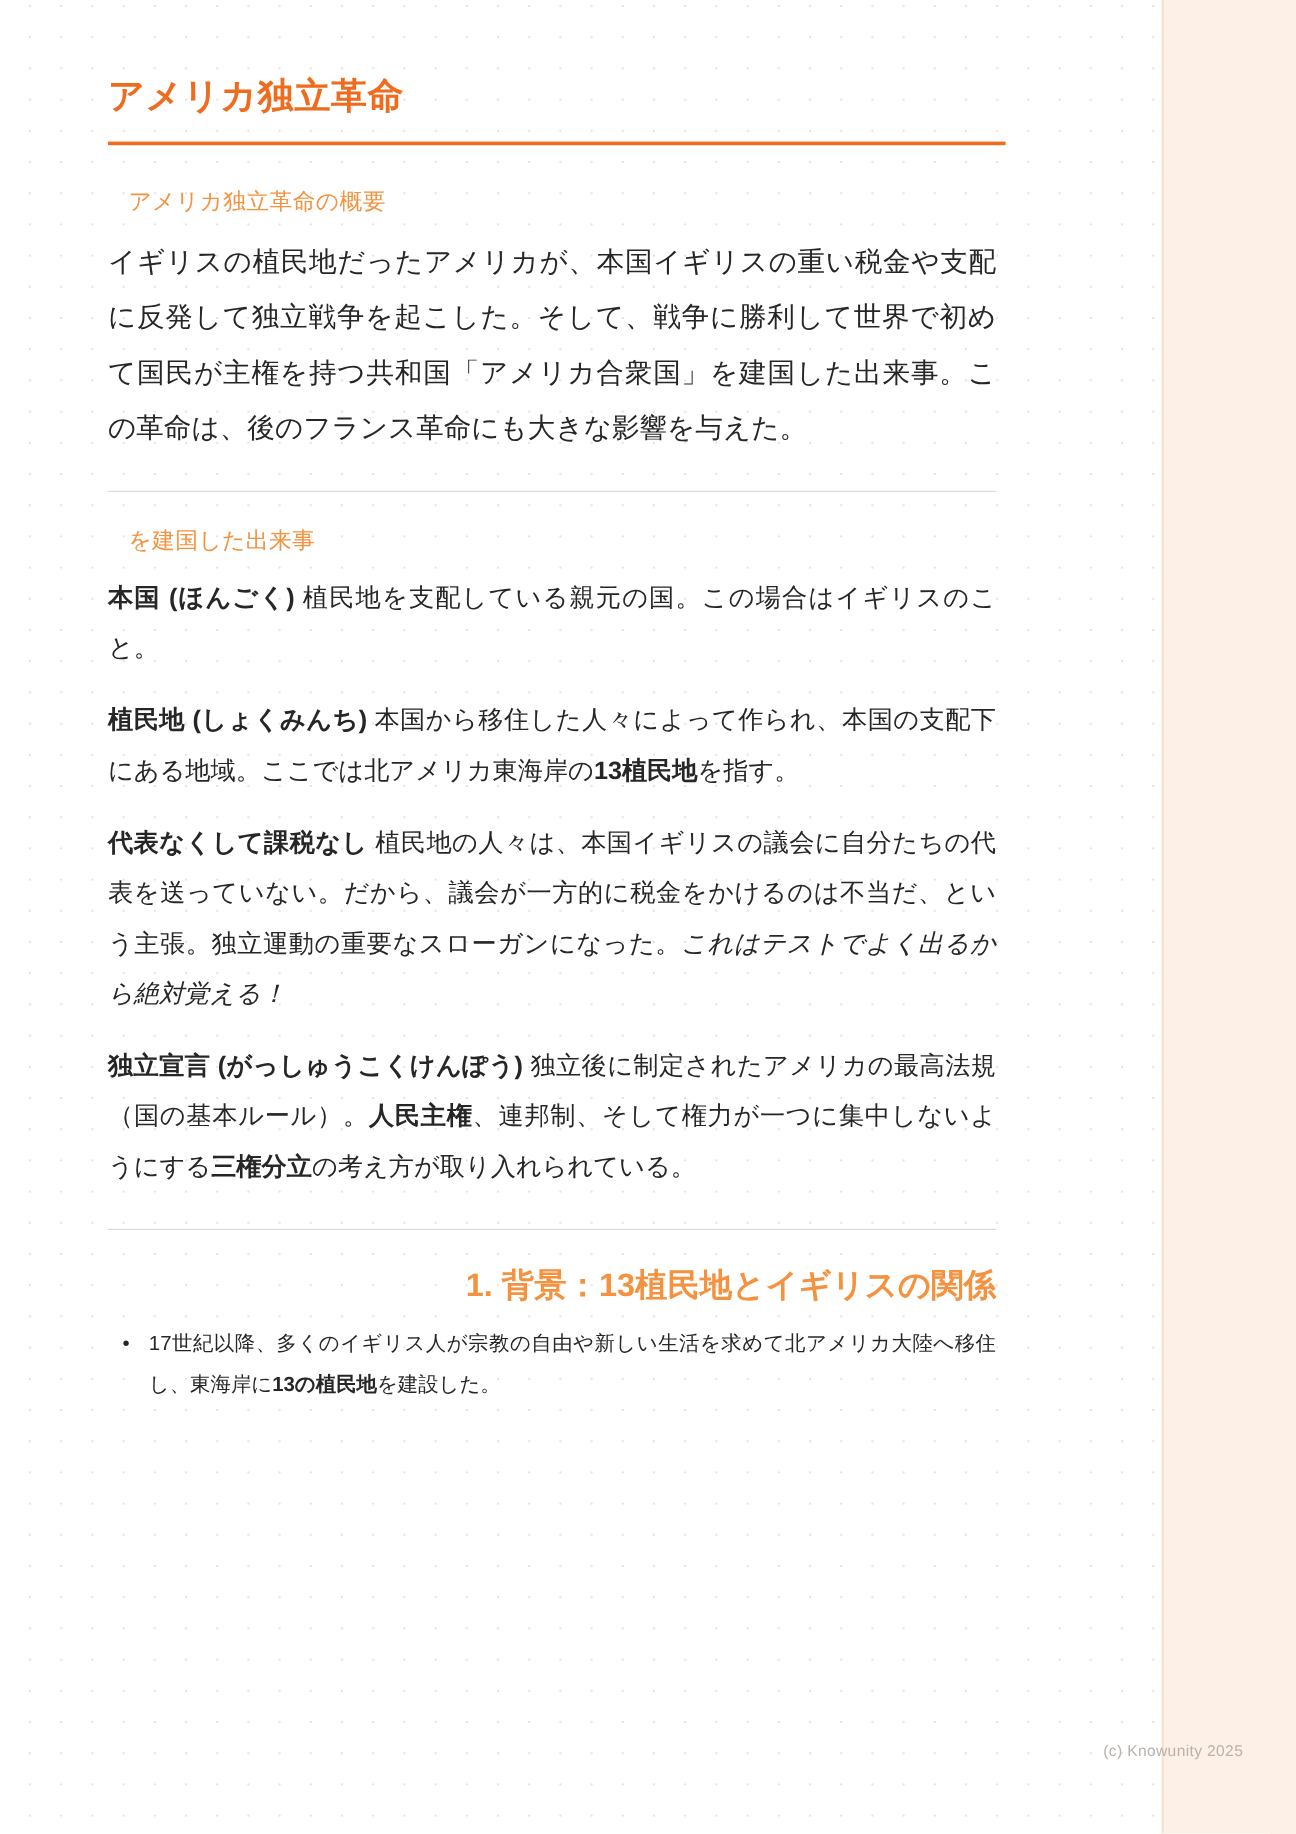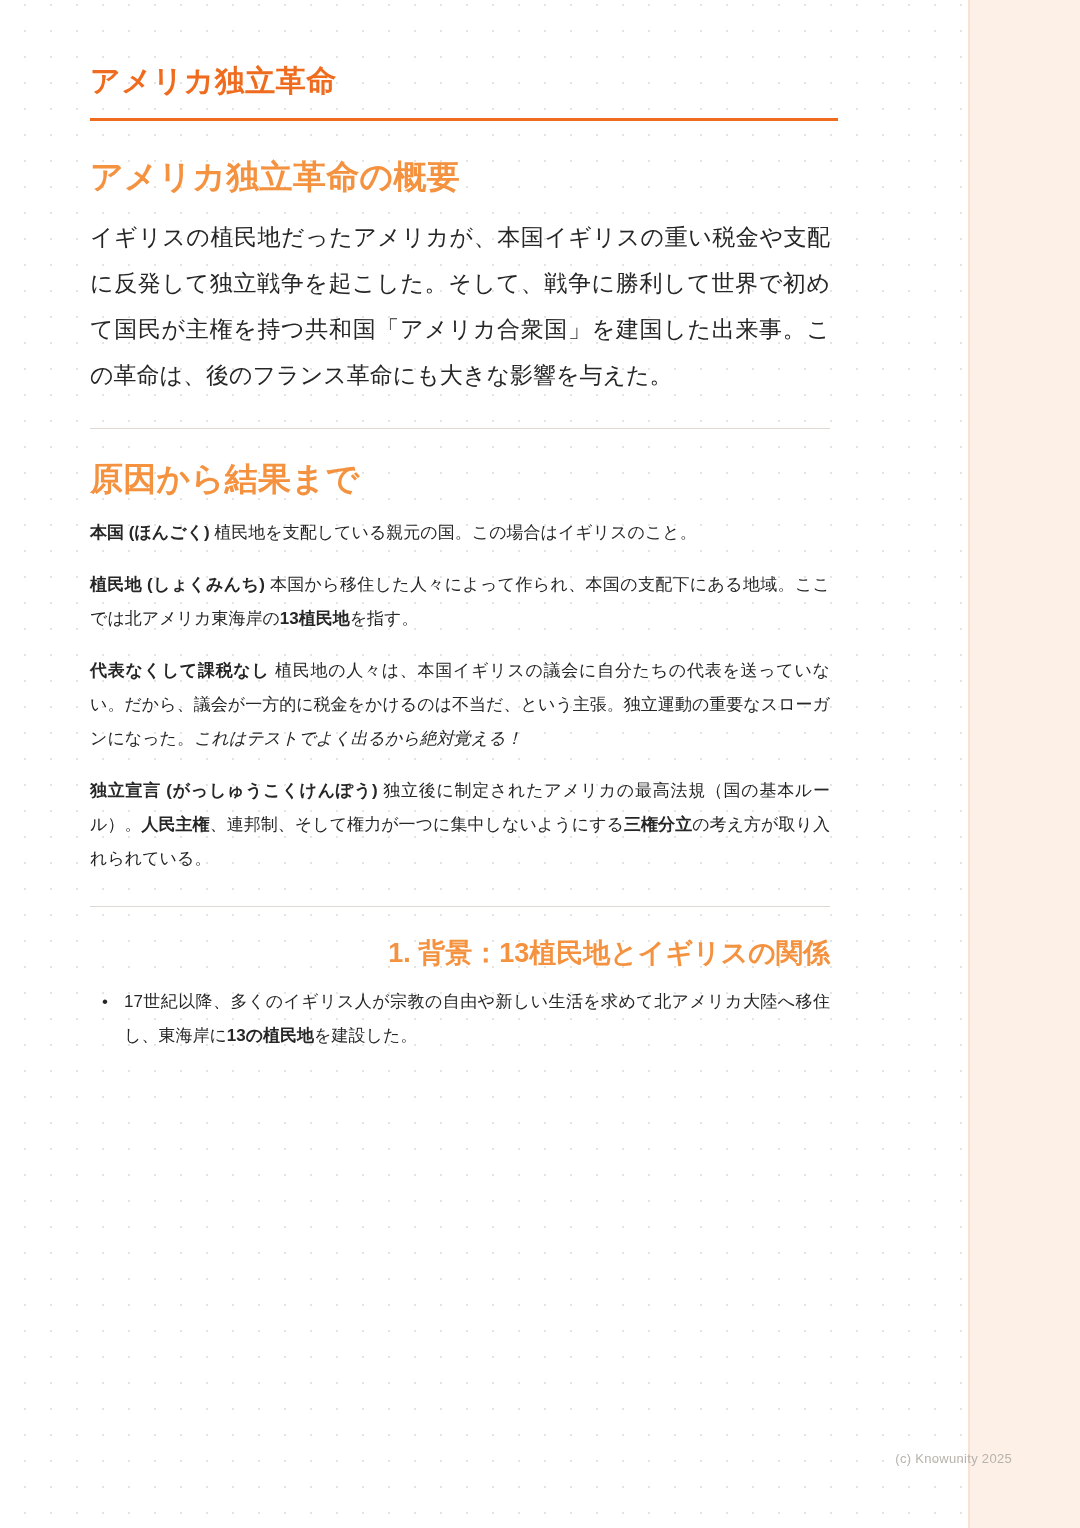--- a/index.html
+++ b/index.html
@@ -53,44 +53,44 @@
     letter-spacing: 0.5px;
     font-weight: bold;
   }
   .title-rule {
     height: 3px;
     background: #ef6c1f;
     width: 748px;
     margin: 0 0 34px 0;
   }
   h2.section {
-    font-size: 33px;
+    font-size: 19px;
     color: #f4923f;
-    margin: 0 0 14px 0;
-    font-weight: bold;
+    margin: 0 0 14px 17px;
+    font-weight: normal;
     letter-spacing: 0.3px;
   }
   h2.section.strong {
     color: #f4923f;
   }
   p.body {
     font-size: 23px;
     line-height: 2.0;
     color: #262626;
     margin: 0 0 16px 0;
     text-align: justify;
   }
   .hr {
     border: none;
     border-top: 1px solid #ded9d4;
     margin: 30px 0 28px 0;
     width: 740px;
   }
   .term {
-    font-size: 17px;
+    font-size: 21px;
     line-height: 2.0;
     color: #262626;
     margin: 0 0 18px 0;
     text-align: justify;
   }
   .term b { font-weight: bold; }
   .term i { font-style: italic; }
   h3.sub {
     font-size: 27px;
     color: #f4923f;
@@ -114,21 +114,21 @@
   ul.bullets li::before {
     content: "\2022";
     position: absolute;
     left: -22px;
     top: 0;
     color: #262626;
     font-size: 17px;
   }
   .footer-mark {
     position: absolute;
-    right: 68px;
+    right: 44px;
     bottom: 62px;
     font-size: 13px;
     color: #b9b2ab;
     letter-spacing: 0.3px;
   }
 </style>
 </head>
 <body>
 
 <div class="page">
@@ -138,21 +138,21 @@
   <div class="content">
 
     <h1 class="title">アメリカ独立革命</h1>
     <div class="title-rule"></div>
 
     <h2 class="section">アメリカ独立革命の概要</h2>
     <p class="body">イギリスの植民地だったアメリカが、本国イギリスの重い税金や支配に反発して独立戦争を起こした。そして、戦争に勝利して世界で初めて国民が主権を持つ共和国「アメリカ合衆国」を建国した出来事。この革命は、後のフランス革命にも大きな影響を与えた。</p>
 
     <hr class="hr">
 
-    <h2 class="section strong">原因から結果まで</h2>
+    <h2 class="section strong">を建国した出来事</h2>
     <div id="terms-list">
         <p class="term"><b>本国 (ほんごく)</b><span> 植民地を支配している親元の国。この場合はイギリスのこと。</span></p>
         <p class="term"><b>植民地 (しょくみんち)</b><span> 本国から移住した人々によって作られ、本国の支配下にある地域。ここでは北アメリカ東海岸の</span><b>13植民地</b><span>を指す。</span></p>
         <p class="term"><b>代表なくして課税なし</b><span> 植民地の人々は、本国イギリスの議会に自分たちの代表を送っていない。だから、議会が一方的に税金をかけるのは不当だ、という主張。独立運動の重要なスローガンになった。</span><i>これはテストでよく出るから絶対覚える！</i></p>
         <p class="term"><b>独立宣言 (がっしゅうこくけんぽう)</b><span> 独立後に制定されたアメリカの最高法規（国の基本ルール）。</span><b>人民主権</b><span>、連邦制、そして権力が一つに集中しないようにする</span><b>三権分立</b><span>の考え方が取り入れられている。</span></p>
       </div>
 
     <hr class="hr">
 
     <h3 class="sub">1. 背景：13植民地とイギリスの関係</h3>

